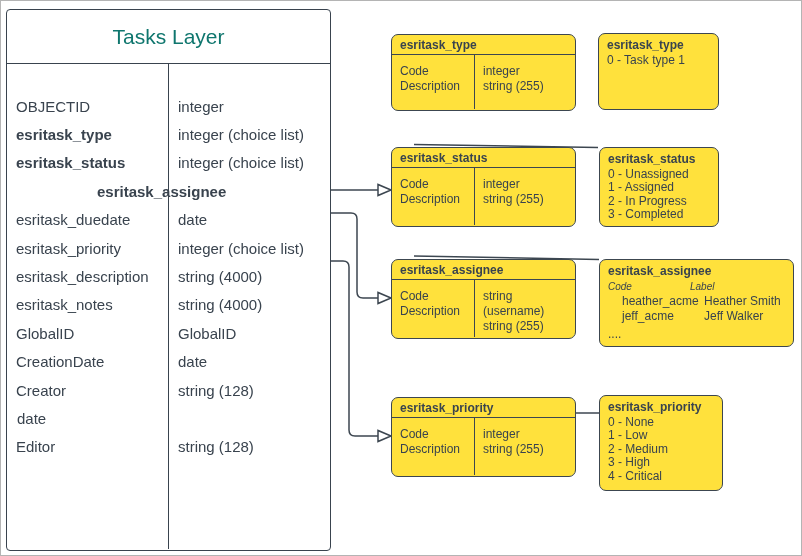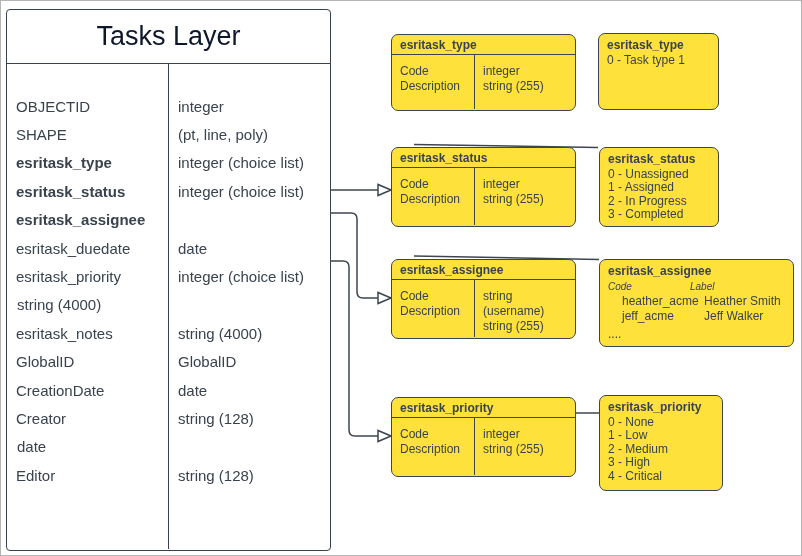--- a/index.html
+++ b/index.html
@@ -16,28 +16,28 @@
   
   .tasks-table{
     position:absolute;left:5px;top:8px;width:325px;height:542px;
     box-sizing:border-box;background:#fff;
     border:1.6px solid #39434E;border-radius:4px;
     z-index:2;
   }
   .tasks-header{
     height:53px;display:flex;align-items:center;justify-content:center;
     border-bottom:1.6px solid #39434E;
-    font-size:27px;color:#0f172a;
+    font-size:21px;color:#0f766e;
   }
   .tasks-body{position:relative;height:calc(100% - 55px);padding-top:28px;box-sizing:border-box;}
   .col-divider{
     position:absolute;left:161px;top:0;bottom:0;width:0;
     border-left:1.4px solid #39434E;
   }
-  .trow{display:flex;height:28.4px;align-items:center;font-size:15px;}
+  .trow{display:flex;height:28.4px;align-items:center;font-size:15px;justify-content:center;}
   .trow .fname{width:161px;box-sizing:border-box;padding-left:9px;}
   .trow .ftype{flex:1;padding-left:10px;}
   .trow.bold .fname{font-weight:bold;}
   
   #wires{position:absolute;left:0;top:0;z-index:1;}
   
   .defbox{
     position:absolute;box-sizing:border-box;
     background:#FFE13C;border:1.5px solid #3C4650;border-radius:7px;
     z-index:2;font-size:12px;
@@ -87,44 +87,41 @@
   </svg>
 
   <div class="tasks-table">
     <div class="tasks-header">Tasks Layer</div>
     <div class="tasks-body">
       <div class="col-divider"></div>
       <div class="trow">
           <span class="fname">OBJECTID</span>
           <span class="ftype">integer</span>
         </div>
-      <div class="trow">
-          <span class="fname">SHAPE</span>
-          <span class="ftype">(pt, line, poly)</span>
-        </div>
       <div class="trow bold">
           <span class="fname">esritask_type</span>
           <span class="ftype">integer (choice list)</span>
         </div>
       <div class="trow bold">
           <span class="fname">esritask_status</span>
           <span class="ftype">integer (choice list)</span>
         </div>
       <div class="trow bold">
           <span class="fname">esritask_assignee</span>
         </div>
       <div class="trow">
           <span class="fname">esritask_duedate</span>
           <span class="ftype">date</span>
         </div>
       <div class="trow">
           <span class="fname">esritask_priority</span>
           <span class="ftype">integer (choice list)</span>
         </div>
       <div class="trow">
+          <span class="fname">esritask_description</span>
           <span class="ftype">string (4000)</span>
         </div>
       <div class="trow">
           <span class="fname">esritask_notes</span>
           <span class="ftype">string (4000)</span>
         </div>
       <div class="trow">
           <span class="fname">GlobalID</span>
           <span class="ftype">GlobalID</span>
         </div>

